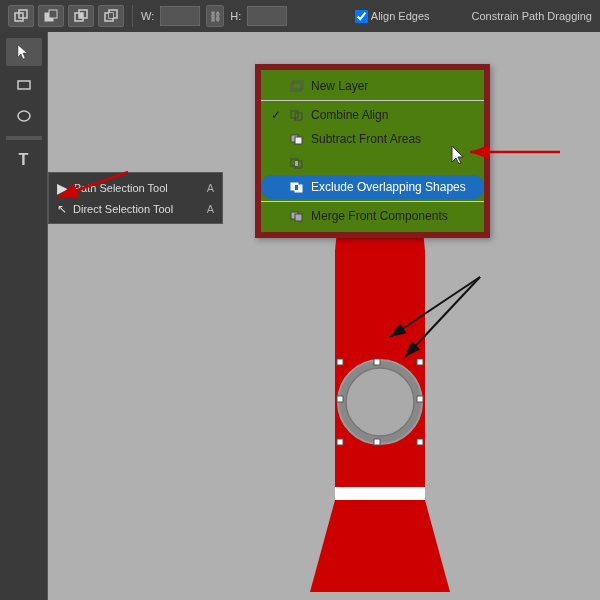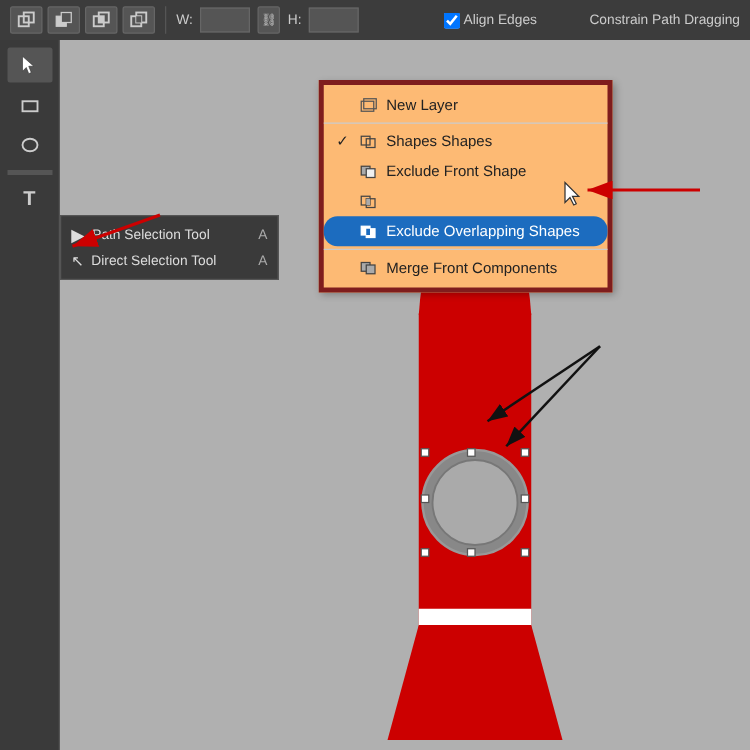--- a/index.html
+++ b/index.html
@@ -140,22 +140,22 @@
       color: #ddd;
       font-size: 14px;
     }
 
     
     .dropdown-menu {
       position: absolute;
       left: 255px;
       top: 32px;
       width: 235px;
-      background: #fdba74;
-      border: 4px solid #7f1d1d;
+      background: #4d7c0f;
+      border: 6px solid #7f1d1d;
       box-shadow: 2px 2px 6px rgba(0,0,0,0.3);
       z-index: 30;
       padding: 4px 0;
     }
     .menu-item {
       display: flex;
       align-items: center;
       padding: 4px 10px;
       font-size: 12px;
       color: #222;
@@ -295,32 +295,32 @@
     <div class="menu-separator"></div>
 
     <div class="menu-item">
       <span class="check">✓</span>
       <span class="menu-icon">
         <svg width="14" height="14" viewBox="0 0 14 14">
           <rect x="1" y="3" width="7" height="7" fill="none" stroke="#444" stroke-width="1"></rect>
           <rect x="5" y="5" width="7" height="7" fill="none" stroke="#444" stroke-width="1"></rect>
         </svg>
       </span>
-      <span>Shapes Shapes</span>
+      <span>Combine Align</span>
     </div>
 
     <div class="menu-item">
       <span class="check">&nbsp;</span>
       <span class="menu-icon">
         <svg width="14" height="14" viewBox="0 0 14 14">
           <rect x="1" y="3" width="7" height="7" fill="#aaa" stroke="#444" stroke-width="1"></rect>
           <rect x="5" y="5" width="7" height="7" fill="#f0f0f0" stroke="#444" stroke-width="1"></rect>
         </svg>
       </span>
-      <span>Exclude Front Shape</span>
+      <span>Subtract Front Areas</span>
     </div>
 
     <div class="menu-item">
       <span class="check">&nbsp;</span>
       <span class="menu-icon">
         <svg width="14" height="14" viewBox="0 0 14 14">
           <rect x="1" y="3" width="7" height="7" fill="none" stroke="#444" stroke-width="1"></rect>
           <rect x="5" y="5" width="7" height="7" fill="none" stroke="#444" stroke-width="1"></rect>
           <rect x="5" y="5" width="3" height="5" fill="#aaa"></rect>
         </svg>

